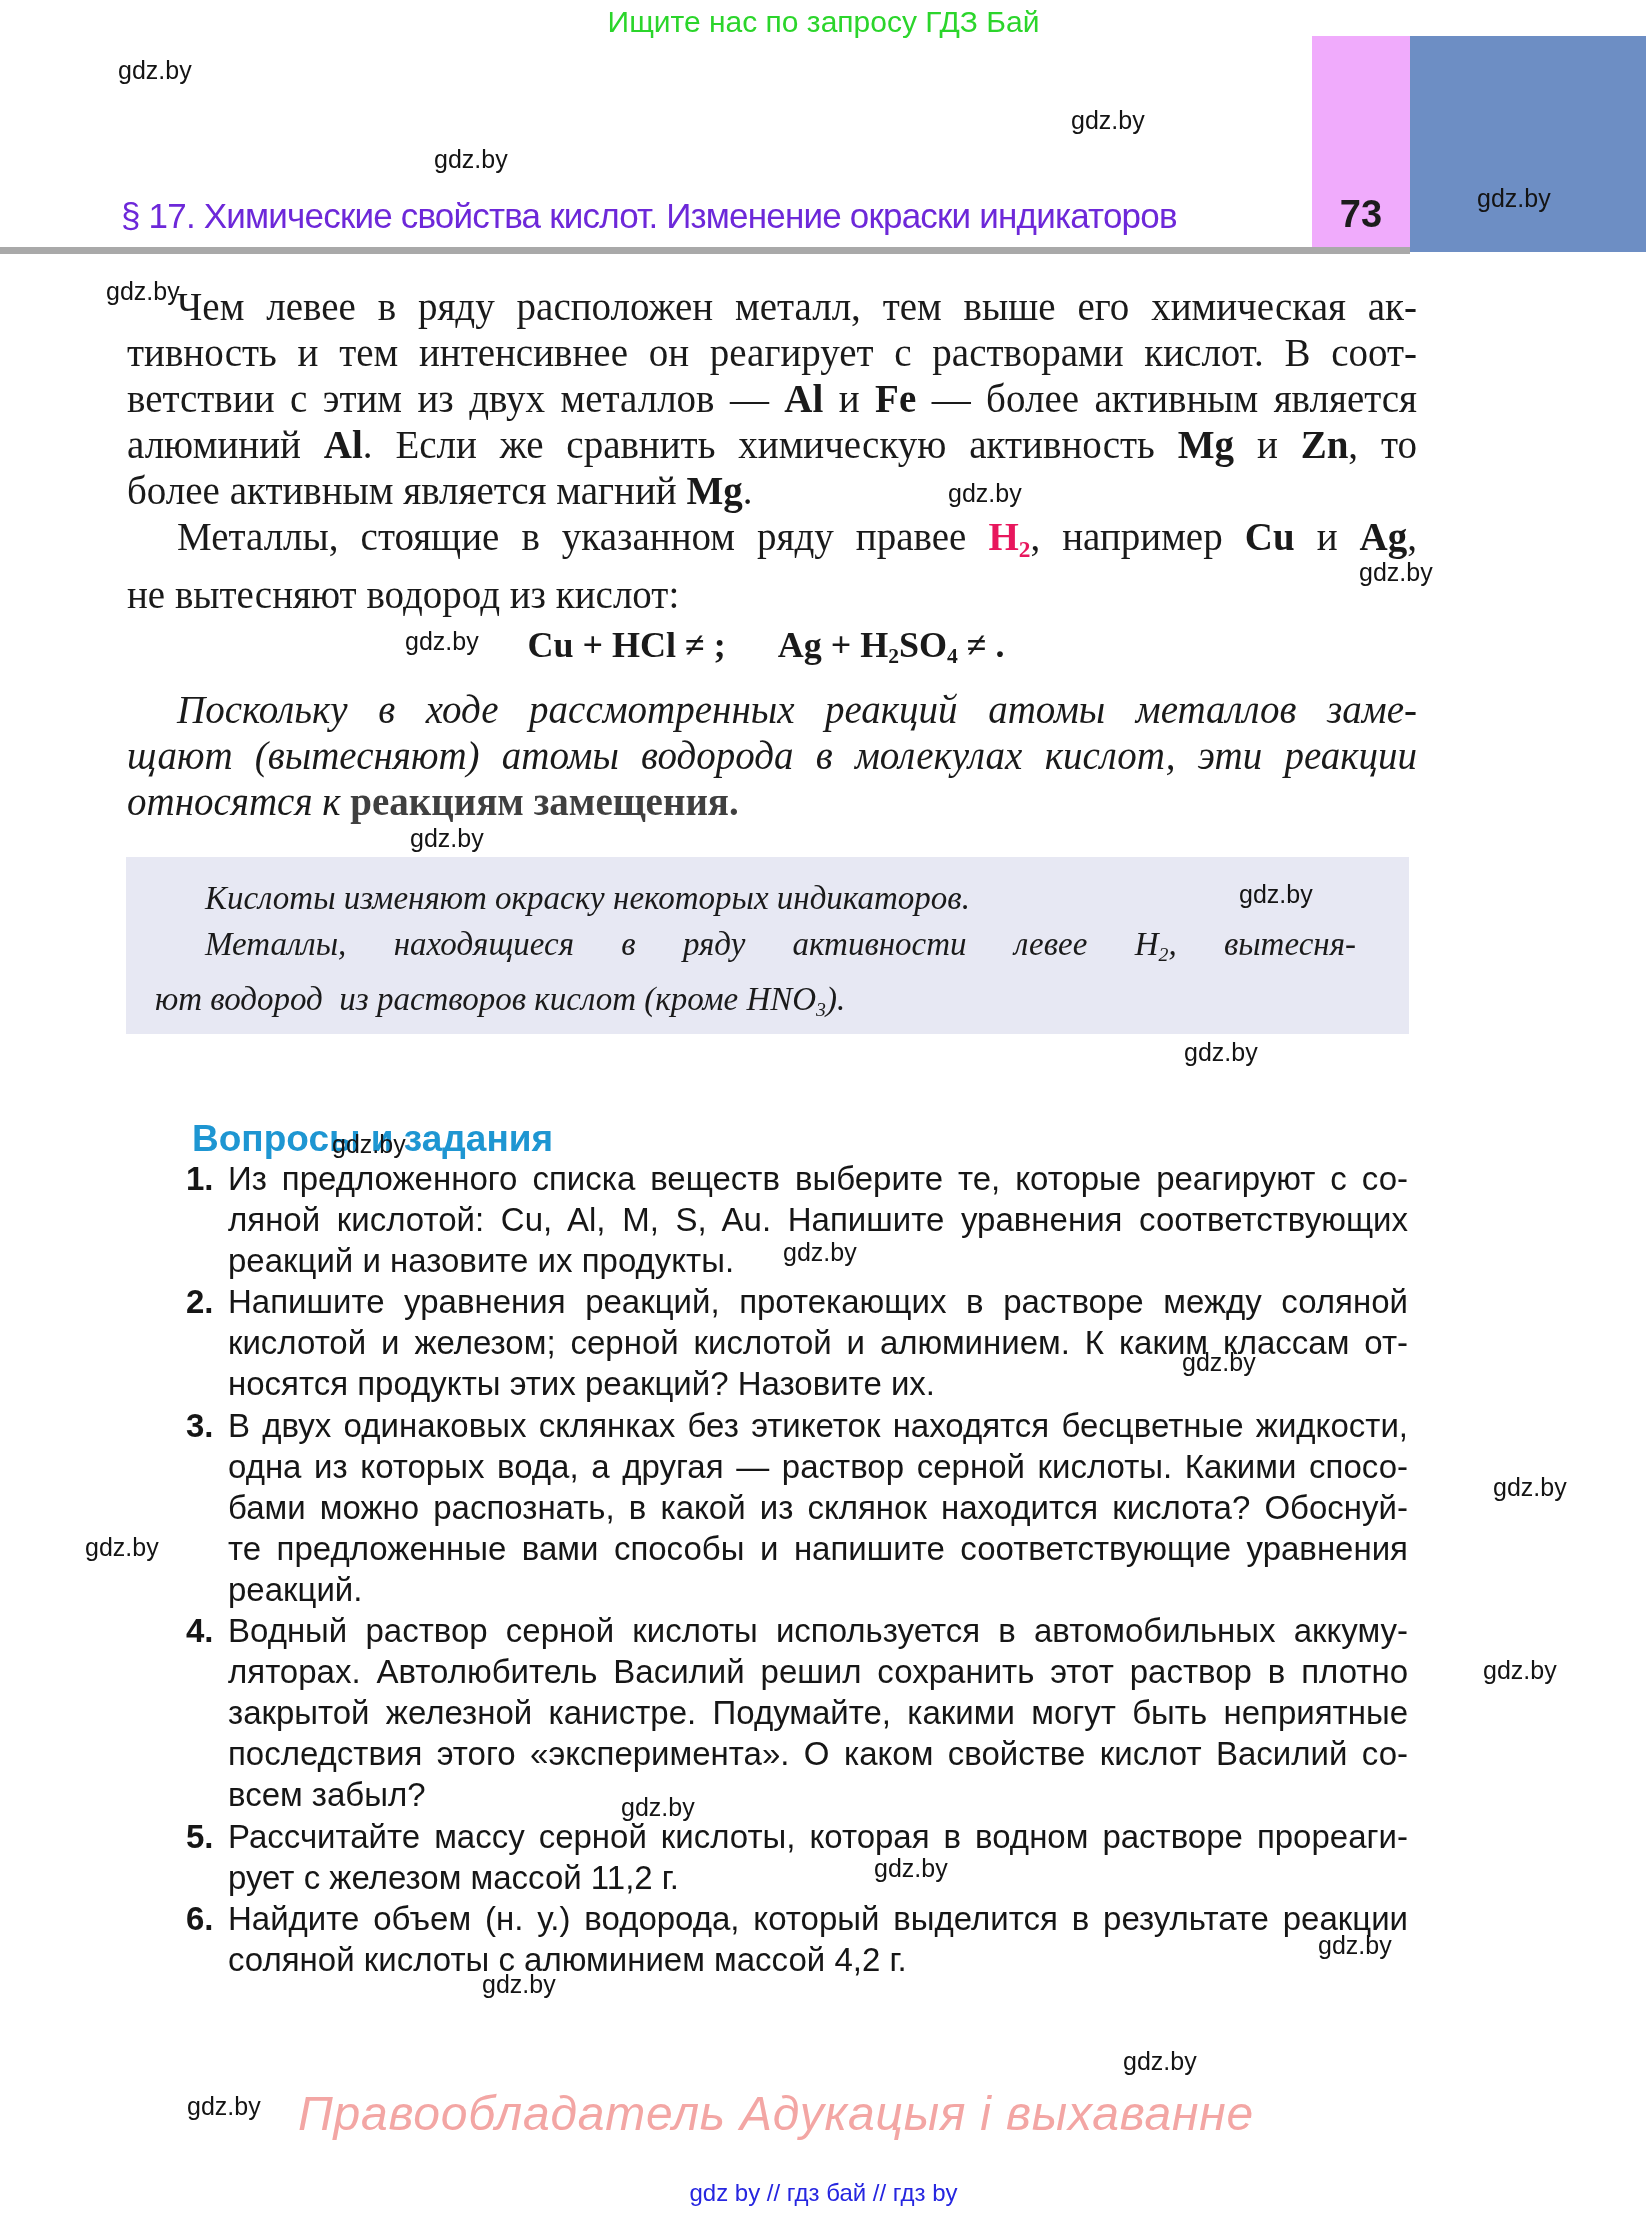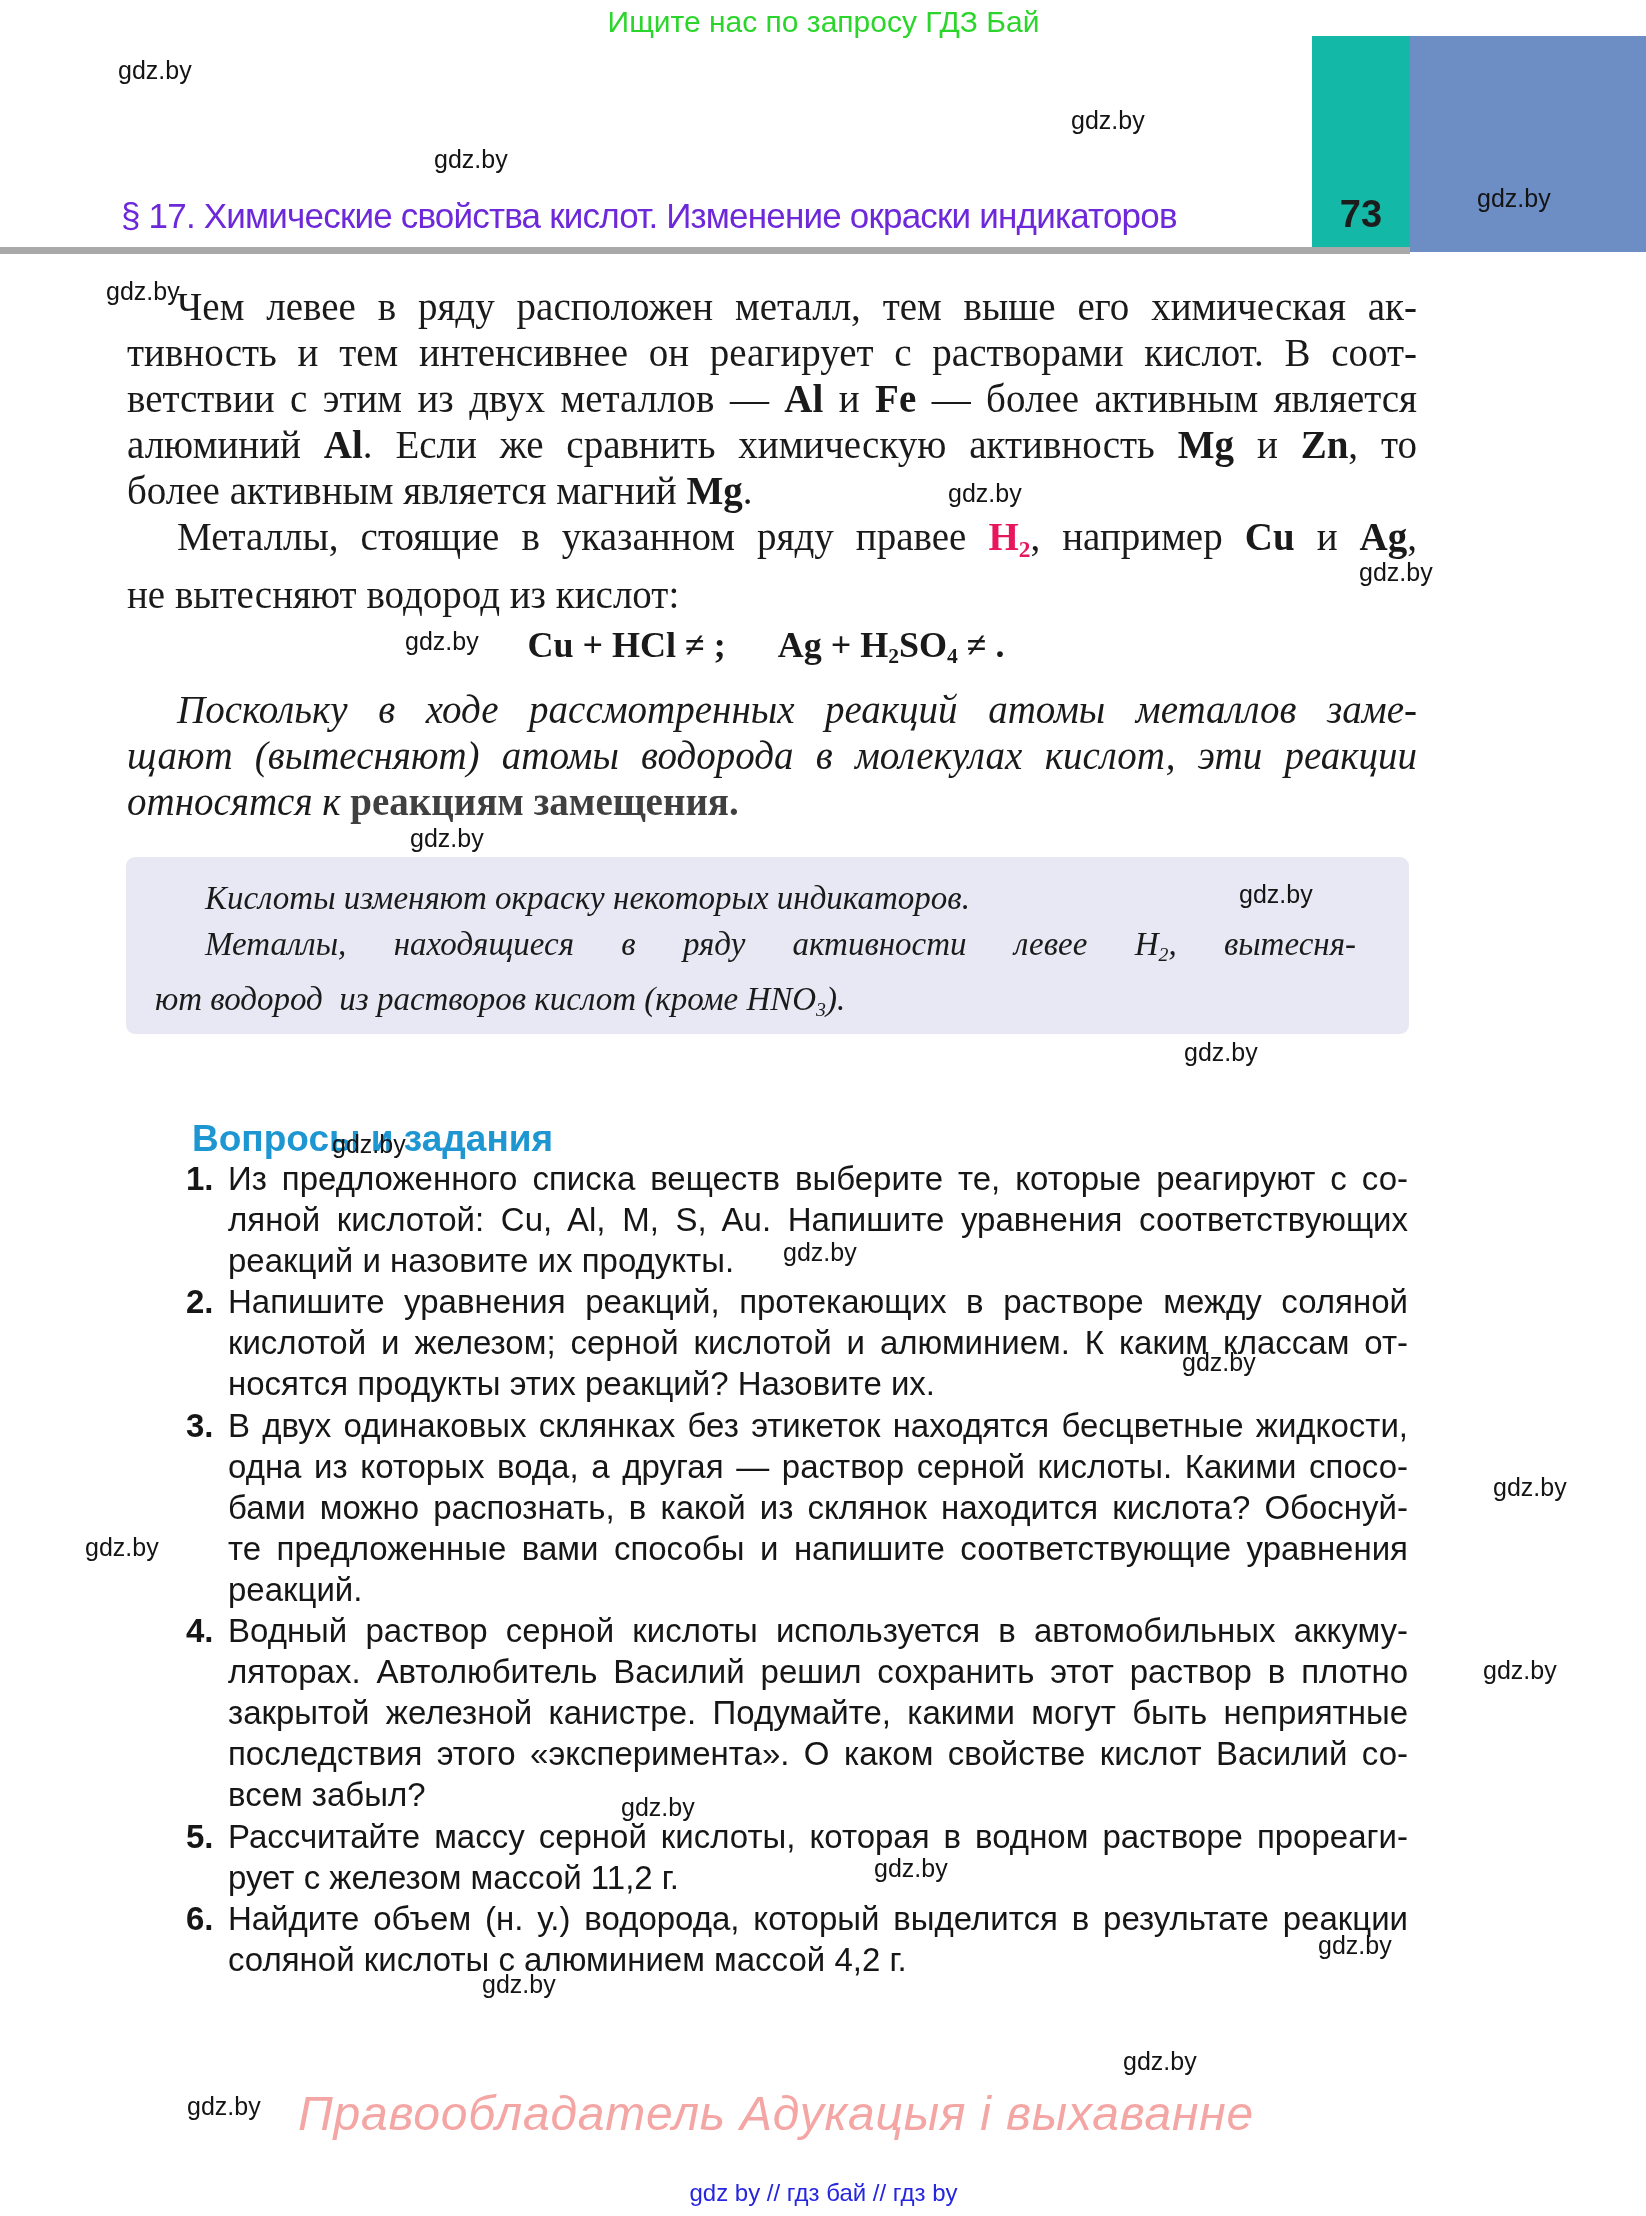--- a/index.html
+++ b/index.html
@@ -51,21 +51,21 @@
 </style>
 </head>
 <body>
 
 <div class="page">
 
   <div class="banner" style="color: rgb(43, 213, 43);">Ищите нас по запросу ГДЗ Бай</div>
 
   <div class="title">§ 17. Химические свойства кислот. Изменение окраски индикаторов</div>
 
-  <div class="pagebox" style="background: #14b8a6;">
+  <div class="pagebox" style="background: #f0abfc;">
     <div class="pagenum">73</div>
   </div>
   <div class="bluebox" style="background: rgb(109, 142, 196);"></div>
   <div class="rule"></div>
 
   <div class="para p1">
       <div class="line ind j"><span>Чем левее в ряду расположен металл, тем выше его химическая ак-</span></div>
       <div class="line j"><span>тивность и тем интенсивнее он реагирует с растворами кислот. В соот-</span></div>
       <div class="line j"><span>ветствии с этим из двух металлов — </span><span class="b">Al</span><span> и </span><span class="b">Fe</span><span> — более активным является</span></div>
       <div class="line j"><span>алюминий </span><span class="b">Al</span><span>. Если же сравнить химическую активность </span><span class="b">Mg</span><span> и </span><span class="b">Zn</span><span>, то</span></div>
@@ -78,21 +78,21 @@
     </div>
 
   <div class="formula"><div class="line"><span>Cu + HCl ≠ ;      Ag + H</span><span class="sb">2</span><span>SO</span><span class="sb">4</span><span> ≠ .</span></div></div>
 
   <div class="para p3">
       <div class="line ind j"><span>Поскольку в ходе рассмотренных реакций атомы металлов заме-</span></div>
       <div class="line j"><span>щают (вытесняют) атомы водорода в молекулах кислот, эти реакции</span></div>
       <div class="line"><span>относятся к </span><span class="bl b up">реакциям замещения.</span></div>
     </div>
 
-  <div class="hibox" style="background: rgb(231, 232, 243); border-radius: 9px;">
+  <div class="hibox" style="background: rgb(231, 232, 243);">
     <div class="inner">
         <div class="line ind"><span>Кислоты изменяют окраску некоторых индикаторов.</span></div>
         <div class="line ind j"><span>Металлы, находящиеся в ряду активности левее H</span><span class="sb">2</span><span>, вытесня-</span></div>
         <div class="line"><span>ют водород  из растворов кислот (кроме HNO</span><span class="sb">3</span><span>).</span></div>
       </div>
   </div>
 
   <div class="qheading" style="color: rgb(30, 150, 210);">Вопросы и задания</div>
 
   <div class="q" style="top:1158px">

